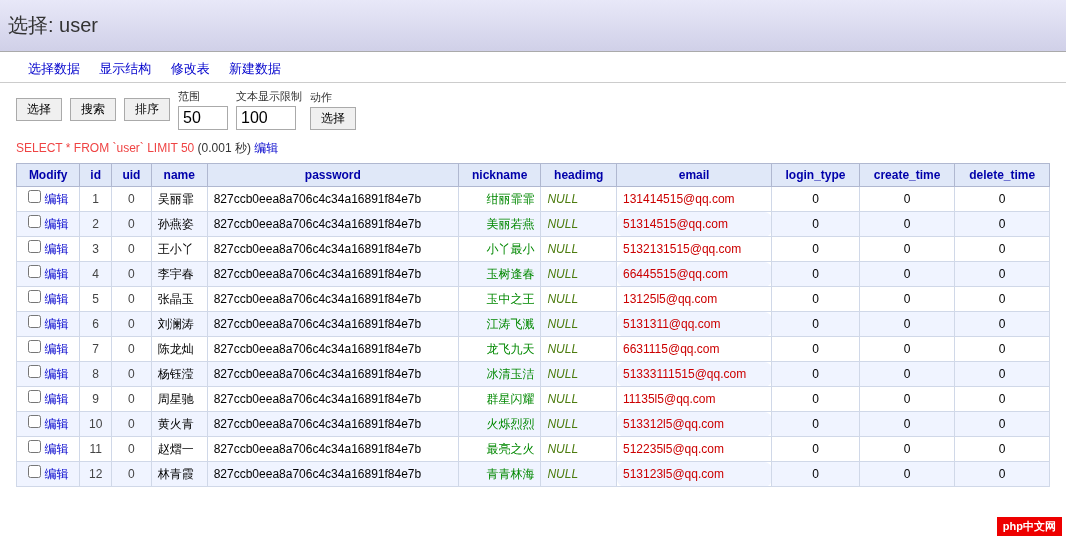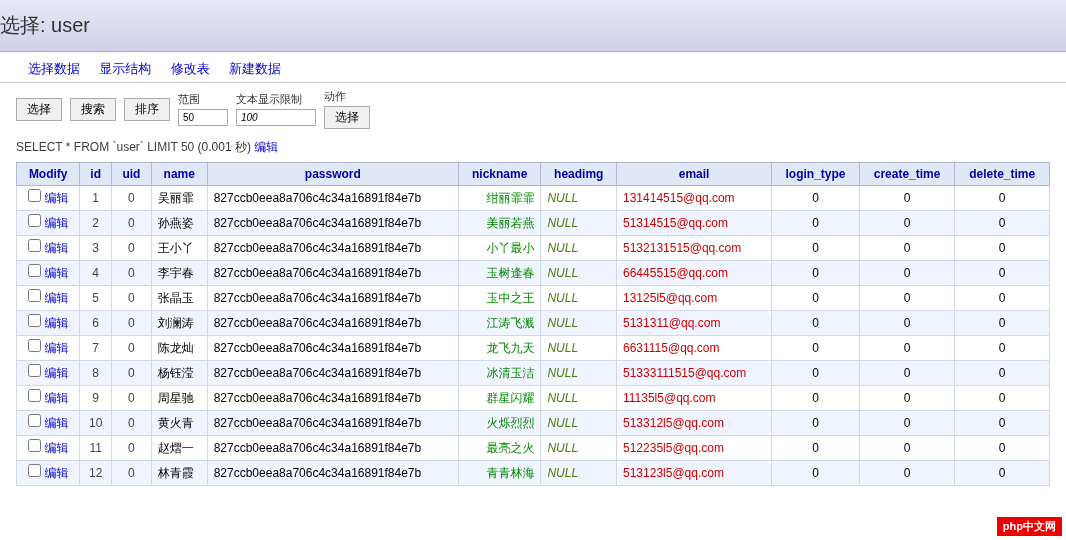--- a/index.html
+++ b/index.html
@@ -1,20 +1,20 @@
 <!DOCTYPE html>
 <html><head>
   <meta charset="utf-8">
   <style>
     * { box-sizing: border-box; margin: 0; padding: 0; }
     body { font-family: Arial, sans-serif; font-size: 12px; background: #fff; }
 
     .page-header {
       background: linear-gradient(to bottom, #e8e8f8, #d0d0e8);
-      padding: 12px 0;
+      padding: 12px 8px;
       border-bottom: 1px solid #aaa;
     }
     .page-header h1 {
       font-size: 20px;
       font-weight: normal;
       color: #333;
     }
 
     .nav-tabs {
       padding: 8px 28px 4px;
@@ -47,30 +47,30 @@
       align-items: flex-start;
       gap: 2px;
     }
     .toolbar-label {
       font-size: 11px;
       color: #333;
     }
     .toolbar-input {
       border: 1px solid #aaa;
       padding: 2px 4px;
-      font-size: 10px;
+      font-size: 16px;
       width: 60px;
     }
 
     .query-info {
       padding: 4px 16px 6px;
       font-size: 12px;
       color: #333;
     }
-    .query-info .sql-text { color: #404040; margin-top: 20px; }
+    .query-info .sql-text { color: #ef4444; margin-top: 20px; }
     .query-info .edit-link { color: #00c; text-decoration: none; }
 
     .data-table-wrapper {
       padding: 0 16px 16px;
       overflow-x: auto;
     }
     table {
       border-collapse: collapse;
       width: 100%;
       font-size: 12px;
@@ -130,21 +130,21 @@
   <button class="toolbar-btn">搜索</button>
   <button class="toolbar-btn">排序</button>
 
   <div class="toolbar-group">
     <span class="toolbar-label">范围</span>
     <input class="toolbar-input" type="text" value="50" style="width: 50px;">
   </div>
 
   <div class="toolbar-group">
     <span class="toolbar-label">文本显示限制</span>
-    <input class="toolbar-input" type="text" value="100" style="width: 80px; font-style: italic;">
+    <input class="toolbar-input" type="text" value="100" style="width: 60px;">
   </div>
 
   <div class="toolbar-group">
     <span class="toolbar-label">动作</span>
     <button class="toolbar-btn">选择</button>
   </div>
 </div>
 
 <div class="query-info">
   <span class="sql-text">SELECT * FROM `user` LIMIT 50</span>

